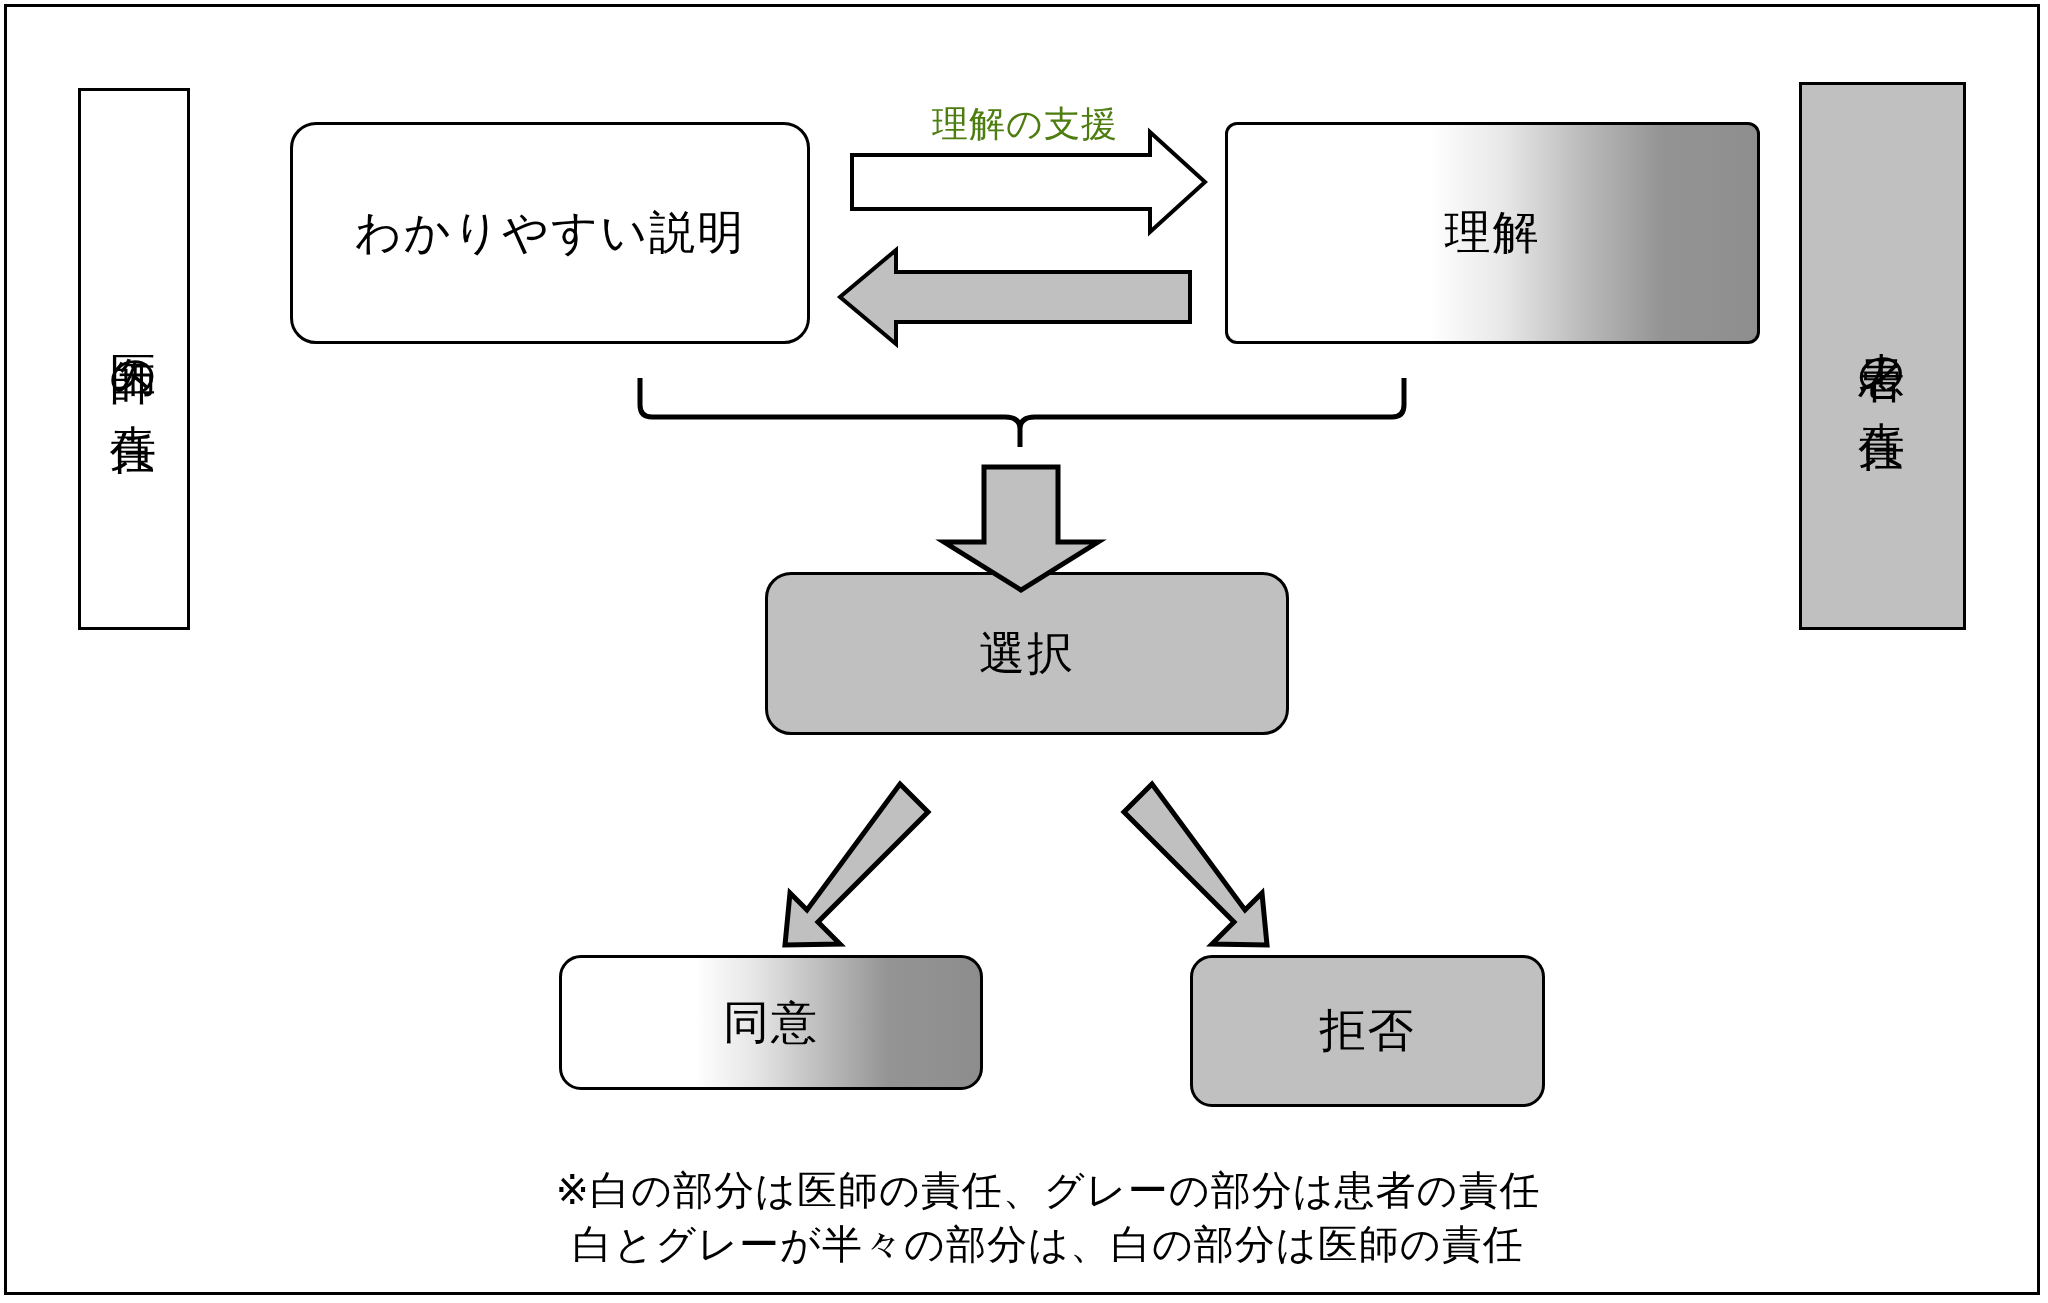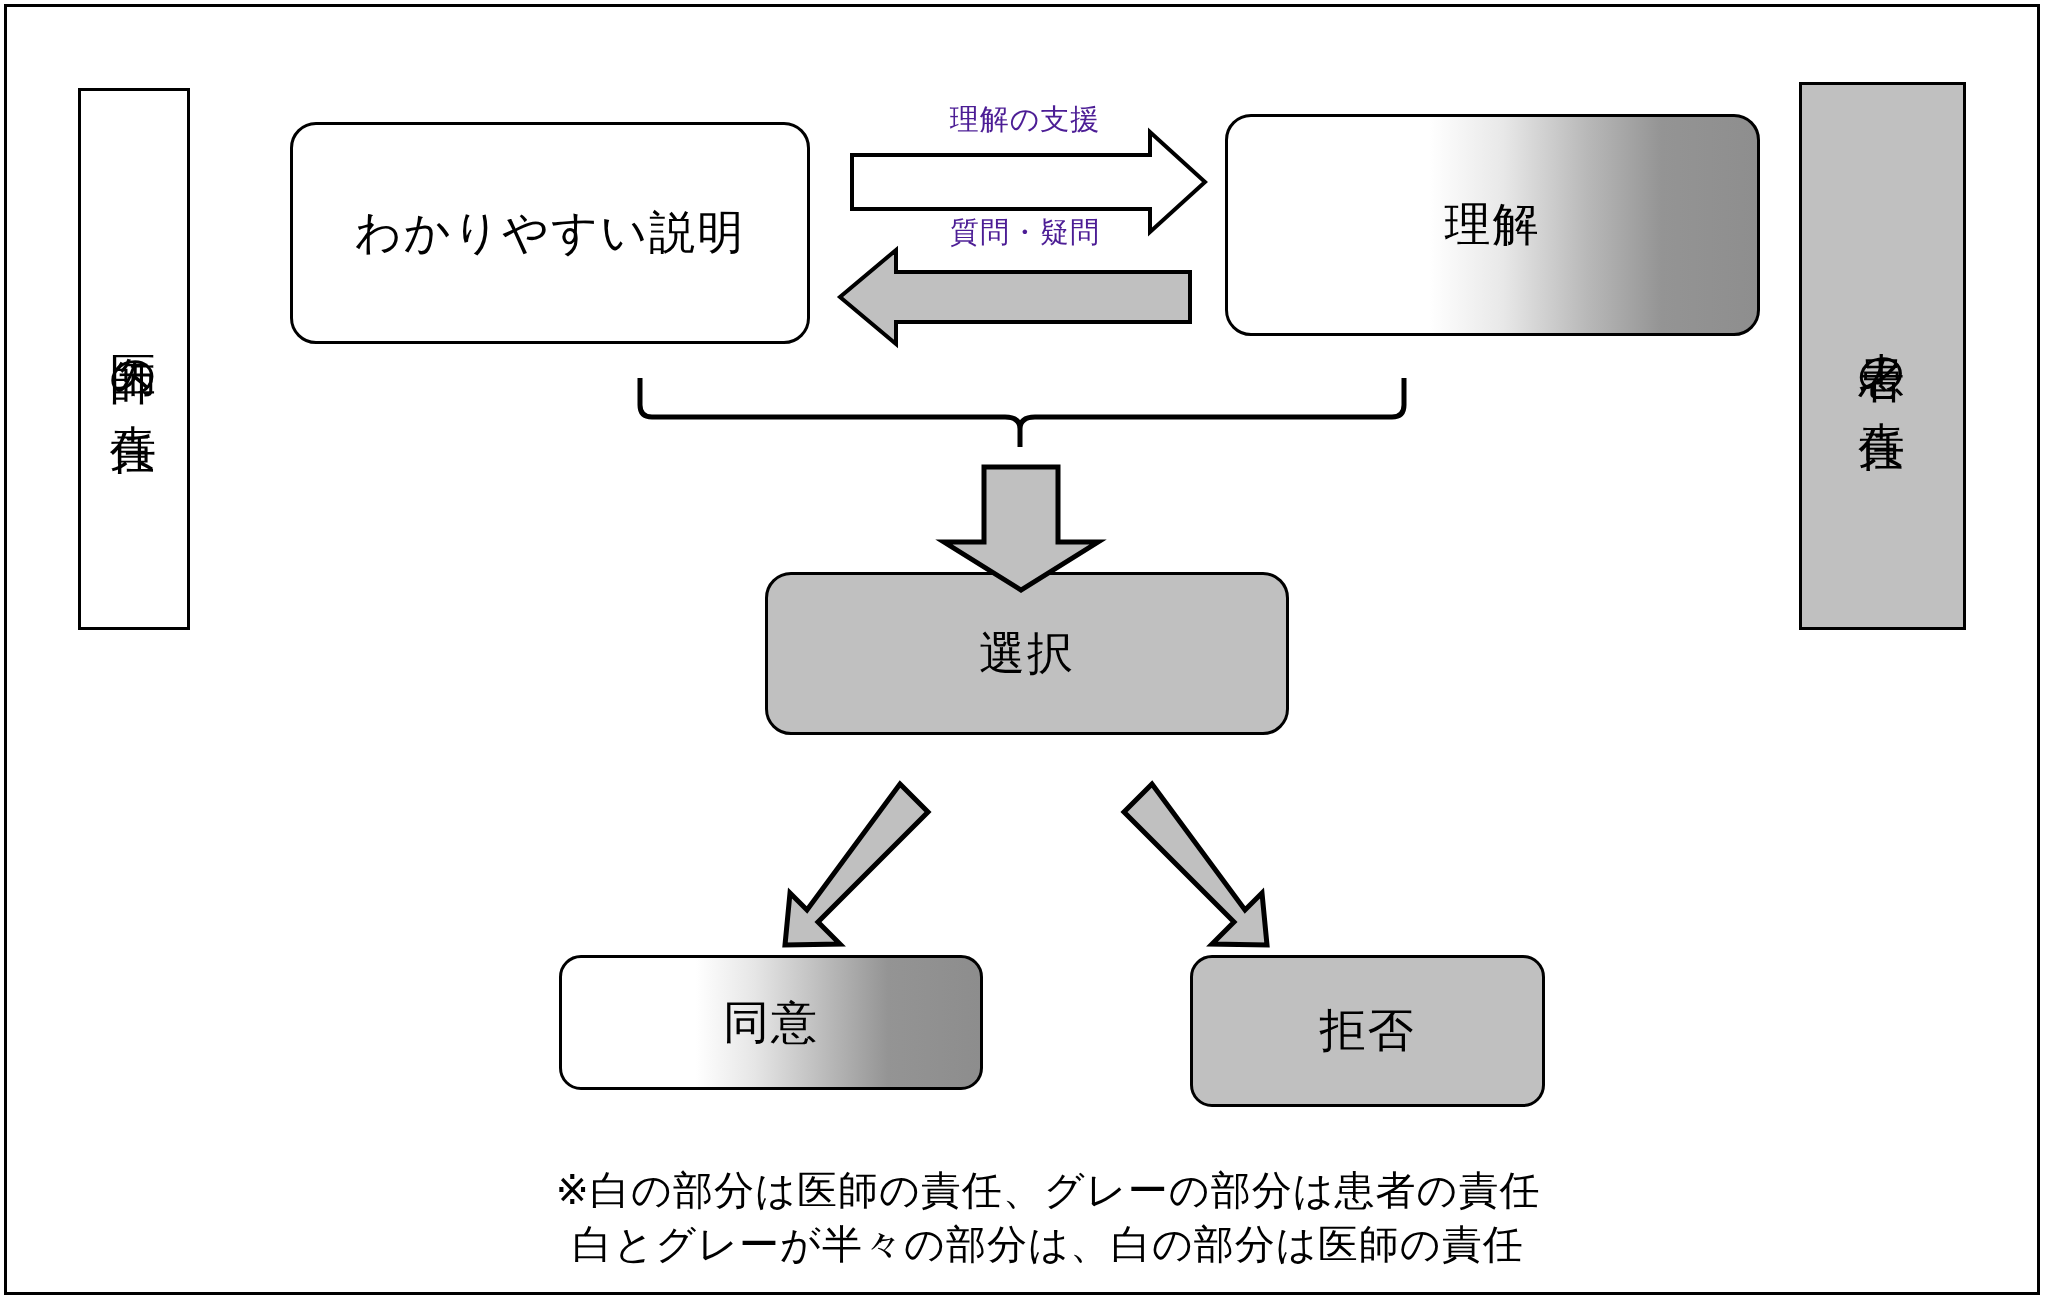--- a/index.html
+++ b/index.html
@@ -72,23 +72,23 @@
   .svg-layer {
     position: absolute;
     left: 0;
     top: 0;
     width: 2048px;
     height: 1303px;
     pointer-events: none;
   }
   .arrow-label {
     position: absolute;
-    font-size: 29px;
+    font-size: 36px;
     letter-spacing: 1px;
-    color: #4c1d95;
+    color: #4d7c0f;
     white-space: nowrap;
     text-align: center;
   }
   .footnote {
     position: absolute;
     left: 0;
     top: 1163px;
     width: 2048px;
     text-align: center;
     font-size: 40px;
@@ -110,21 +110,21 @@
   </div>
 
   <div class="vbox bg-gray" style="left:1799px; top:82px; width:167px; height:548px;">
     <span class="vtext">患者の責任</span>
   </div>
 
   <div class="rbox bg-white" style="left:290px; top:122px; width:520px; height:222px;">
     <span>わかりやすい説明</span>
   </div>
 
-  <div class="rbox bg-grad-understand" style="left:1225px; top:114px; width:535px; height:222px;">
+  <div class="rbox bg-grad-understand" style="left:1225px; top:122px; width:535px; height:222px;border-radius:12px;">
     <span>理解</span>
   </div>
 
   <div class="rbox bg-gray" style="left:765px; top:572px; width:524px; height:163px;">
     <span>選択</span>
   </div>
 
   <div class="rbox small-radius bg-grad-agree" style="left:528px; top:955px; width:424px; height:135px;margin-left:31px;">
     <span>同意</span>
   </div>
@@ -153,20 +153,19 @@
 
     <polygon points="984,467 1058,467 1058,542 1098,542 1021,590 944,542 984,542" fill="#c0c0c0" stroke="#000000" stroke-width="5" stroke-linejoin="miter"></polygon>
 
     <polygon points="900,784 928,812 818,922 840,944 785,945 790,893 807,910" fill="#c0c0c0" stroke="#000000" stroke-width="5" stroke-linejoin="miter"></polygon>
 
     <polygon points="1152,784 1124,812 1234,922 1212,944 1267,945 1262,893 1245,910" fill="#c0c0c0" stroke="#000000" stroke-width="5" stroke-linejoin="miter"></polygon>
   </svg>
 
   <div class="arrow-label" style="left:855px; top:100px; width:340px;">理解の支援</div>
 
-  <div class="arrow-label" style="left:855px; top:213px; width:340px;">質問・疑問</div>
 
   <div class="footnote">
     <div>※白の部分は医師の責任、グレーの部分は患者の責任</div>
     <div>白とグレーが半々の部分は、白の部分は医師の責任</div>
   </div>
 
 </div>
 
 </body></html>

